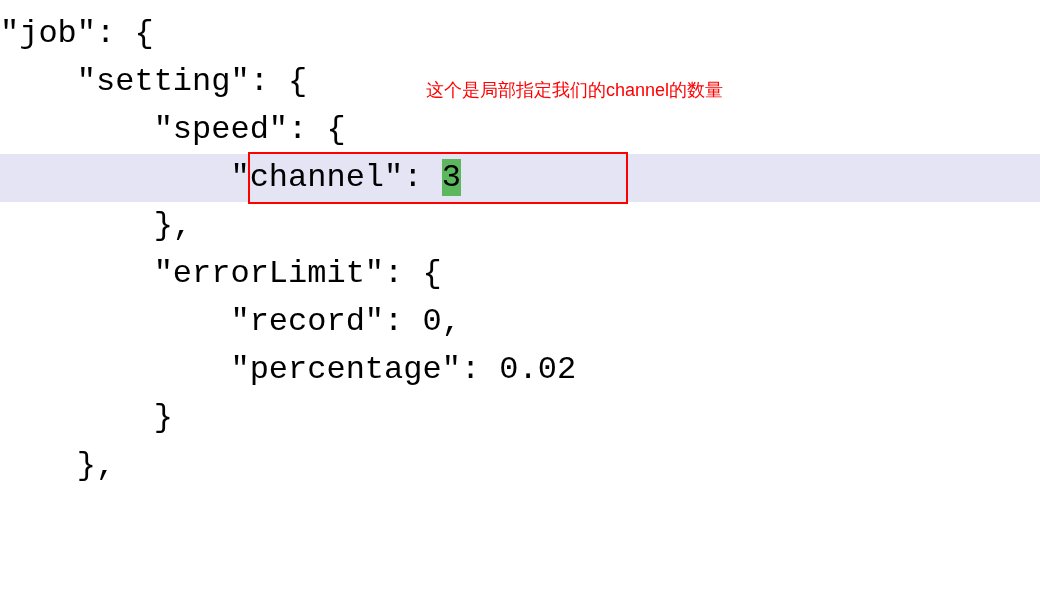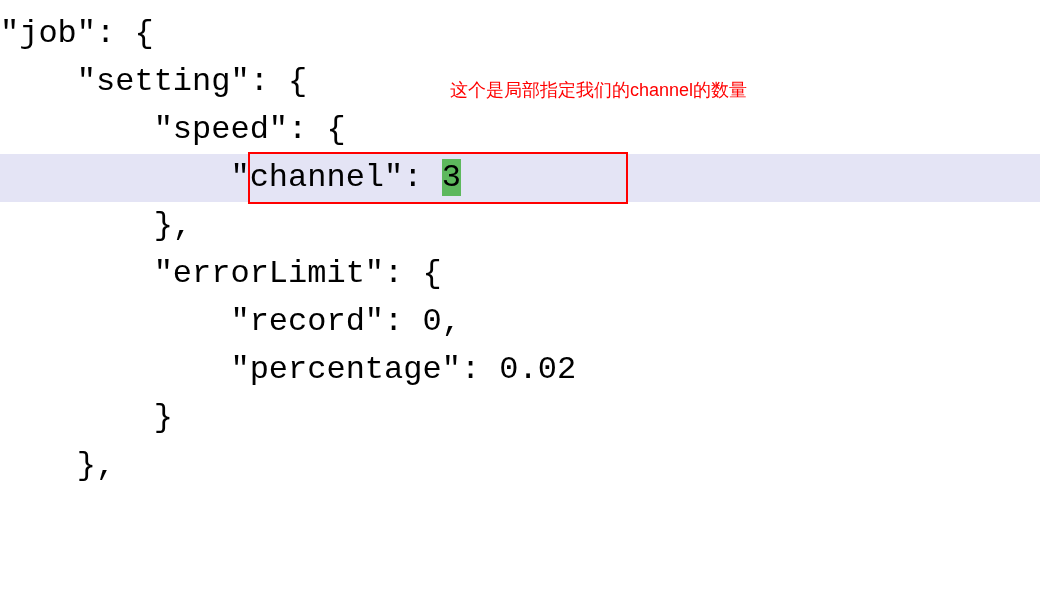--- a/index.html
+++ b/index.html
@@ -58,13 +58,13 @@
   <div class="line"><span>        },</span></div>
   <div class="line"><span>        "errorLimit": {</span></div>
   <div class="line"><span>            "record": 0,</span></div>
   <div class="line"><span>            "percentage": 0.02</span></div>
   <div class="line"><span>        }</span></div>
   <div class="line"><span>    },</span></div>
 </div>
 
 <div class="red-box" style="left: 248px; top: 152px; width: 380px; height: 52px;"></div>
 
-<div class="annotation" style="left: 450px; top: 78px;">这个是局部指定我们的channel的数量</div>
+<div class="annotation" style="left: 426px; top: 78px;">这个是局部指定我们的channel的数量</div>
 
 </body></html>

